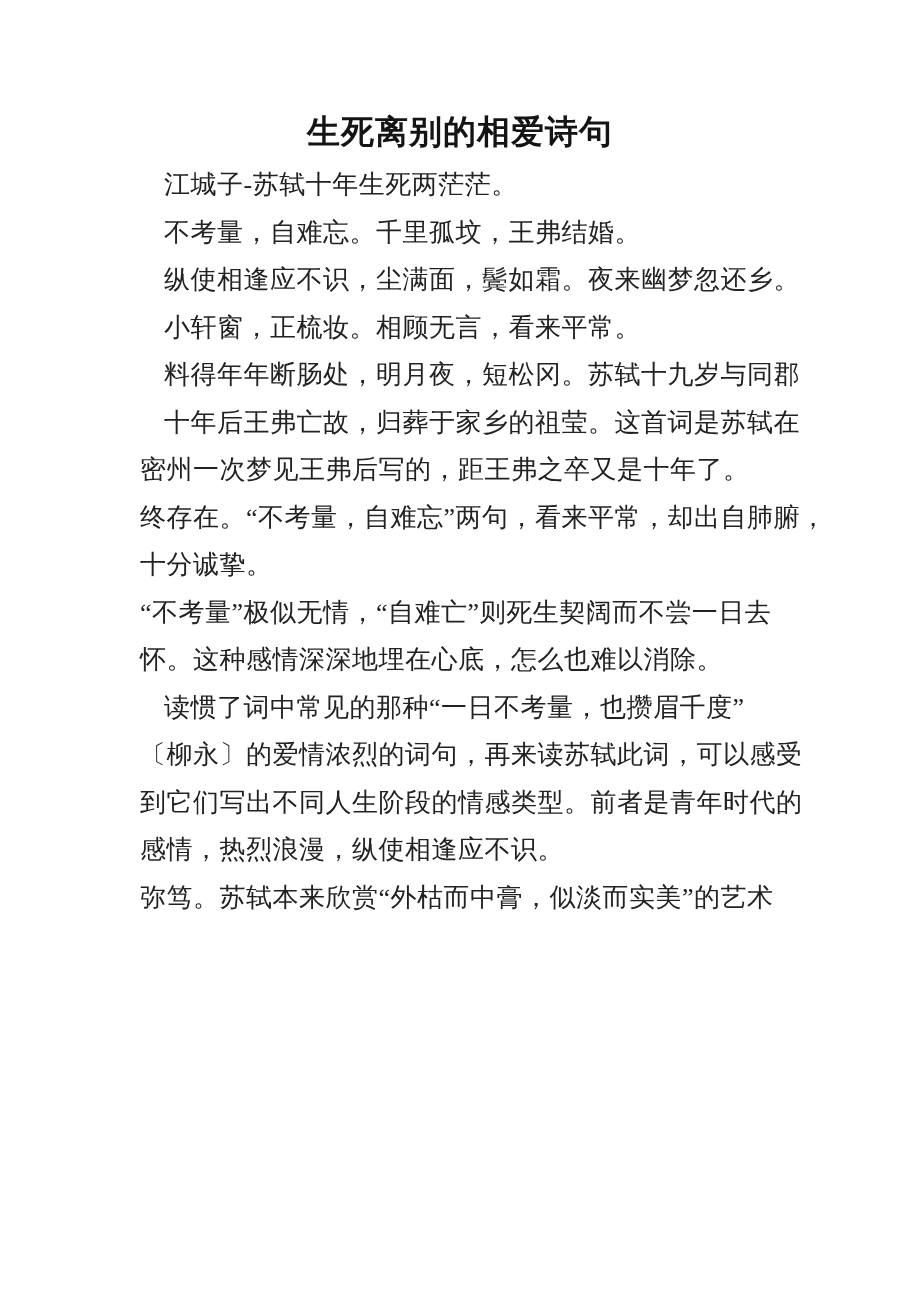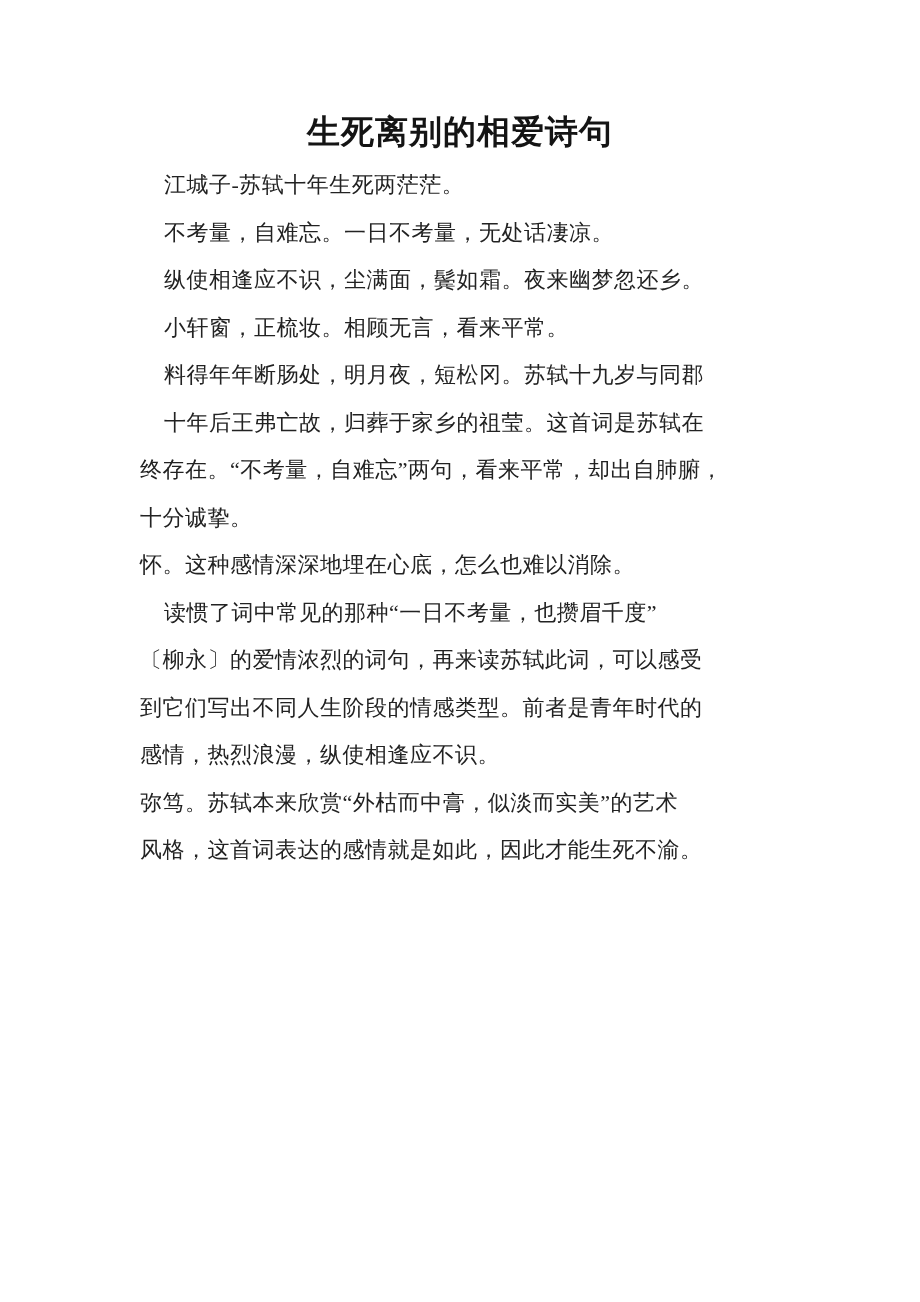--- a/index.html
+++ b/index.html
@@ -23,47 +23,48 @@
     font-size: 33px;
     line-height: 40px;
     font-weight: bold;
     letter-spacing: 1px;
     color: #141414;
   }
   .body {
     margin-top: 9px;
     padding-left: 140px;
     padding-right: 130px;
-    font-size: 22px;
+    font-size: 26px;
     line-height: 47.5px;
     letter-spacing: 0.5px;
     color: #222222;
   }
   .line {
     white-space: nowrap;
   }
   .line.indent {
     text-indent: 24px;
   }
 </style>
 </head>
 <body>
 
 <div class="page">
   <h1 class="title">生死离别的相爱诗句</h1>
   <div class="body" id="body-lines">
       <div class="line indent">江城子-苏轼十年生死两茫茫。</div>
-      <div class="line indent">不考量，自难忘。一日不考量，无处话凄凉。</div>
+      <div class="line indent">不考量，自难忘。千里孤坟，王弗结婚。</div>
       <div class="line indent">纵使相逢应不识，尘满面，鬓如霜。夜来幽梦忽还乡。</div>
       <div class="line indent">小轩窗，正梳妆。相顾无言，看来平常。</div>
       <div class="line indent">料得年年断肠处，明月夜，短松冈。苏轼十九岁与同郡</div>
       <div class="line indent">十年后王弗亡故，归葬于家乡的祖莹。这首词是苏轼在</div>
+      <div class="line">密州一次梦见王弗后写的，距王弗之卒又是十年了。</div>
       <div class="line">终存在。“不考量，自难忘”两句，看来平常，却出自肺腑，</div>
       <div class="line">十分诚挚。</div>
+      <div class="line">“不考量”极似无情，“自难亡”则死生契阔而不尝一日去</div>
       <div class="line">怀。这种感情深深地埋在心底，怎么也难以消除。</div>
       <div class="line indent">读惯了词中常见的那种“一日不考量，也攒眉千度”</div>
       <div class="line">〔柳永〕的爱情浓烈的词句，再来读苏轼此词，可以感受</div>
       <div class="line">到它们写出不同人生阶段的情感类型。前者是青年时代的</div>
       <div class="line">感情，热烈浪漫，纵使相逢应不识。</div>
       <div class="line">弥笃。苏轼本来欣赏“外枯而中膏，似淡而实美”的艺术</div>
-      <div class="line">风格，这首词表达的感情就是如此，因此才能生死不渝。</div>
     </div>
 </div>
 
 </body></html>

